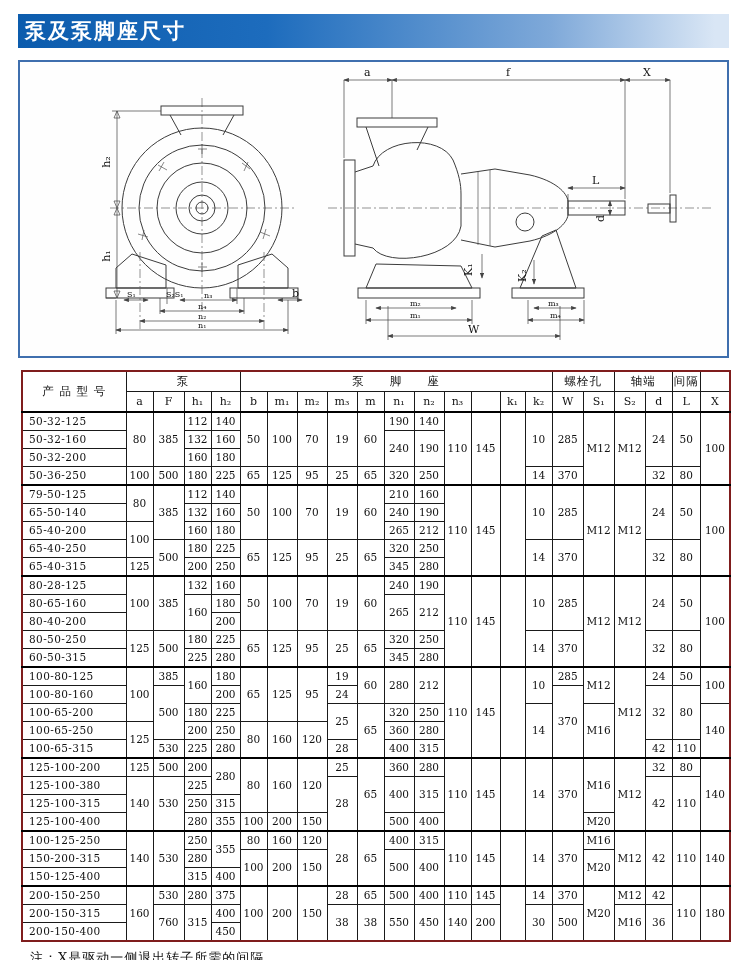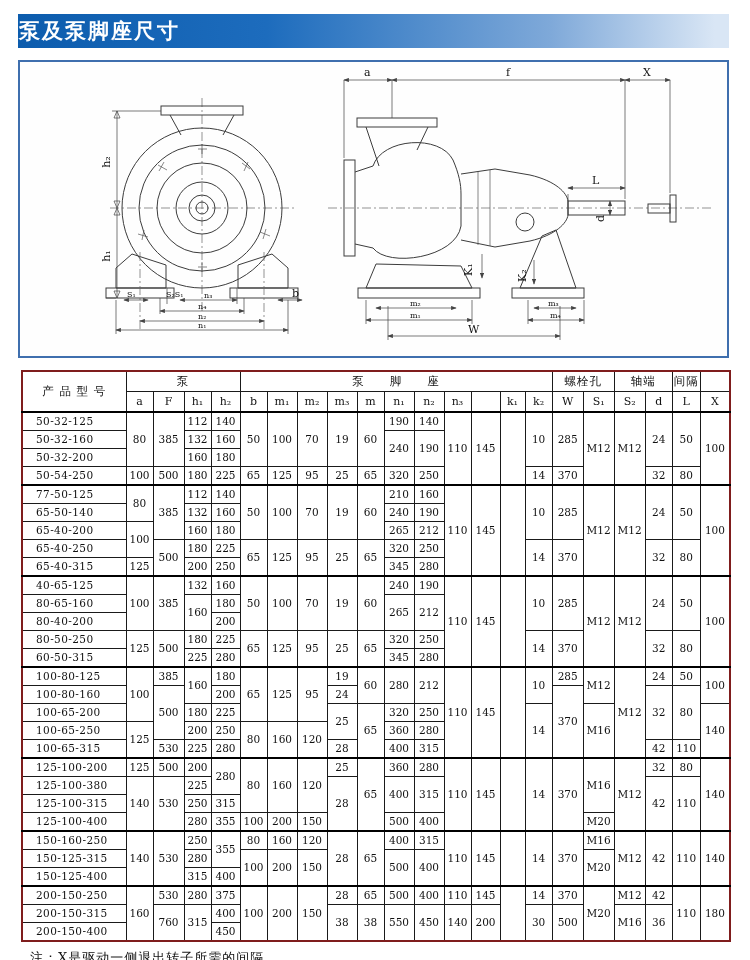--- a/index.html
+++ b/index.html
@@ -1,35 +1,35 @@
 <!DOCTYPE html>
 <html><head>
 <meta charset="utf-8">
 <style>
   html,body{margin:0;padding:0;background:#fff;}
   body{width:750px;height:960px;font-family:"DejaVu Serif","Liberation Serif",serif;color:#111;}
   .titlebar{margin:14px 21px 9px 18px;height:34px;line-height:34px;
     background:linear-gradient(to right,#0c5cad 0%,#1d6cbd 35%,#7fa9d9 75%,#d9e6f5 98%);
     color:#fff;font-family:"Liberation Sans",sans-serif;font-weight:bold;font-size:21px;
-    padding-left:1px;letter-spacing:2px;}
+    padding-left:7px;letter-spacing:2px;}
   .diagram-box{margin:12px 21px 0 18px;border:2px solid #3f6fae;background:#fefefe;height:294px;overflow:hidden;}
   svg{display:block;}
   svg text{font-family:"DejaVu Serif",serif;font-size:11px;fill:#111;}
   svg text.sm{font-size:8px;}
   .ln{stroke:#3c3c3c;stroke-width:1;fill:none;}
   .thn{stroke:#555;stroke-width:0.7;fill:none;}
   .cl{stroke:#666;stroke-width:0.7;fill:none;stroke-dasharray:9 3 2 3;}
   .dim{stroke:#444;stroke-width:0.7;fill:none;}
   table{margin:12px auto 0 21px;border-collapse:collapse;table-layout:fixed;width:708px;
     font-size:10.5px;border:2px solid #7f1d1d;}
   th,td{border:1px solid #1a1a1a;text-align:center;padding:0;height:17px;line-height:1.05;
     overflow:hidden;white-space:nowrap;font-weight:normal;}
   thead th{height:19px;font-size:11px;}
   thead .cn{font-size:11.5px;letter-spacing:1px;}
-  td.model{text-align:left;padding-left:13px;letter-spacing:0.4px;}
+  td.model{text-align:left;padding-left:6px;letter-spacing:0.4px;}
   tr.gs td{border-top:2px solid #000;}
   .note{margin:7px 0 0 30px;font-size:13px;letter-spacing:1px;}
 </style>
 </head>
 <body>
 
 <div class="titlebar">泵及泵脚座尺寸</div>
 
 <div class="diagram-box">
 <svg width="704" height="290" viewBox="0 0 704 290">
@@ -262,39 +262,39 @@
         <td>160</td>
         <td rowspan="2">240</td>
         <td rowspan="2">190</td>
       </tr>
       <tr>
         <td class="model">50-32-200</td>
         <td>160</td>
         <td>180</td>
       </tr>
       <tr>
-        <td class="model">50-54-250</td>
+        <td class="model">50-36-250</td>
         <td>100</td>
         <td>500</td>
         <td>180</td>
         <td>225</td>
         <td>65</td>
         <td>125</td>
         <td>95</td>
         <td>25</td>
         <td>65</td>
         <td>320</td>
         <td>250</td>
         <td>14</td>
         <td>370</td>
         <td>32</td>
         <td>80</td>
       </tr>
       <tr class="gs">
-        <td class="model">77-50-125</td>
+        <td class="model">79-50-125</td>
         <td rowspan="2">80</td>
         <td rowspan="3">385</td>
         <td>112</td>
         <td>140</td>
         <td rowspan="3">50</td>
         <td rowspan="3">100</td>
         <td rowspan="3">70</td>
         <td rowspan="3">19</td>
         <td rowspan="3">60</td>
         <td>210</td>
@@ -344,21 +344,21 @@
       </tr>
       <tr>
         <td class="model">65-40-315</td>
         <td>125</td>
         <td>200</td>
         <td>250</td>
         <td>345</td>
         <td>280</td>
       </tr>
       <tr class="gs">
-        <td class="model">40-65-125</td>
+        <td class="model">80-28-125</td>
         <td rowspan="3">100</td>
         <td rowspan="3">385</td>
         <td>132</td>
         <td>160</td>
         <td rowspan="3">50</td>
         <td rowspan="3">100</td>
         <td rowspan="3">70</td>
         <td rowspan="3">19</td>
         <td rowspan="3">60</td>
         <td>240</td>
@@ -522,21 +522,21 @@
         <td>280</td>
         <td>355</td>
         <td>100</td>
         <td>200</td>
         <td>150</td>
         <td>500</td>
         <td>400</td>
         <td>M20</td>
       </tr>
       <tr class="gs">
-        <td class="model">150-160-250</td>
+        <td class="model">100-125-250</td>
         <td rowspan="3">140</td>
         <td rowspan="3">530</td>
         <td>250</td>
         <td rowspan="2">355</td>
         <td>80</td>
         <td>160</td>
         <td>120</td>
         <td rowspan="3">28</td>
         <td rowspan="3">65</td>
         <td>400</td>
@@ -546,21 +546,21 @@
         <td rowspan="3"></td>
         <td rowspan="3">14</td>
         <td rowspan="3">370</td>
         <td>M16</td>
         <td rowspan="3">M12</td>
         <td rowspan="3">42</td>
         <td rowspan="3">110</td>
         <td rowspan="3">140</td>
       </tr>
       <tr>
-        <td class="model">150-125-315</td>
+        <td class="model">150-200-315</td>
         <td>280</td>
         <td rowspan="2">100</td>
         <td rowspan="2">200</td>
         <td rowspan="2">150</td>
         <td rowspan="2">500</td>
         <td rowspan="2">400</td>
         <td rowspan="2">M20</td>
       </tr>
       <tr>
         <td class="model">150-125-400</td>

